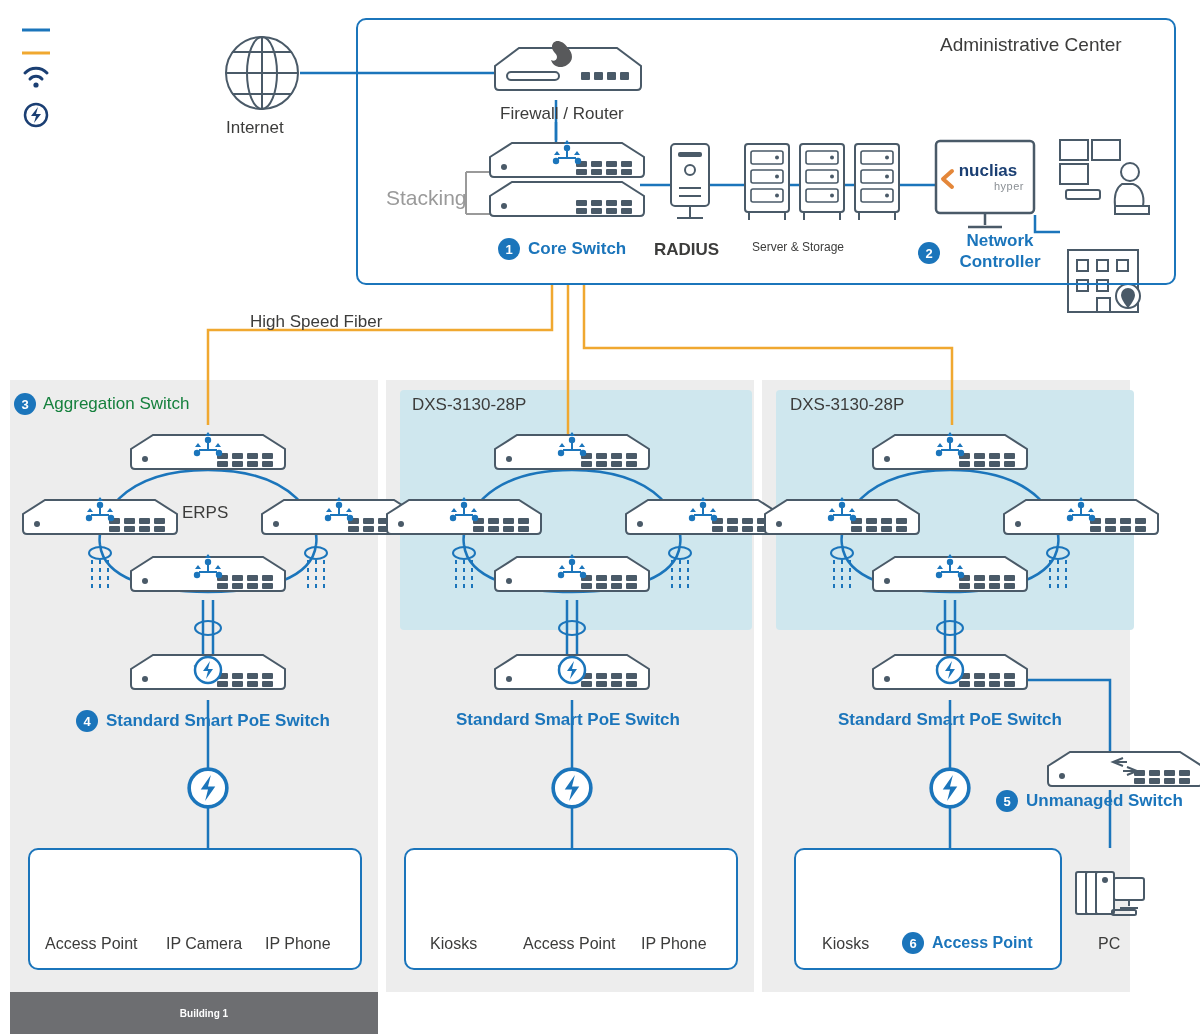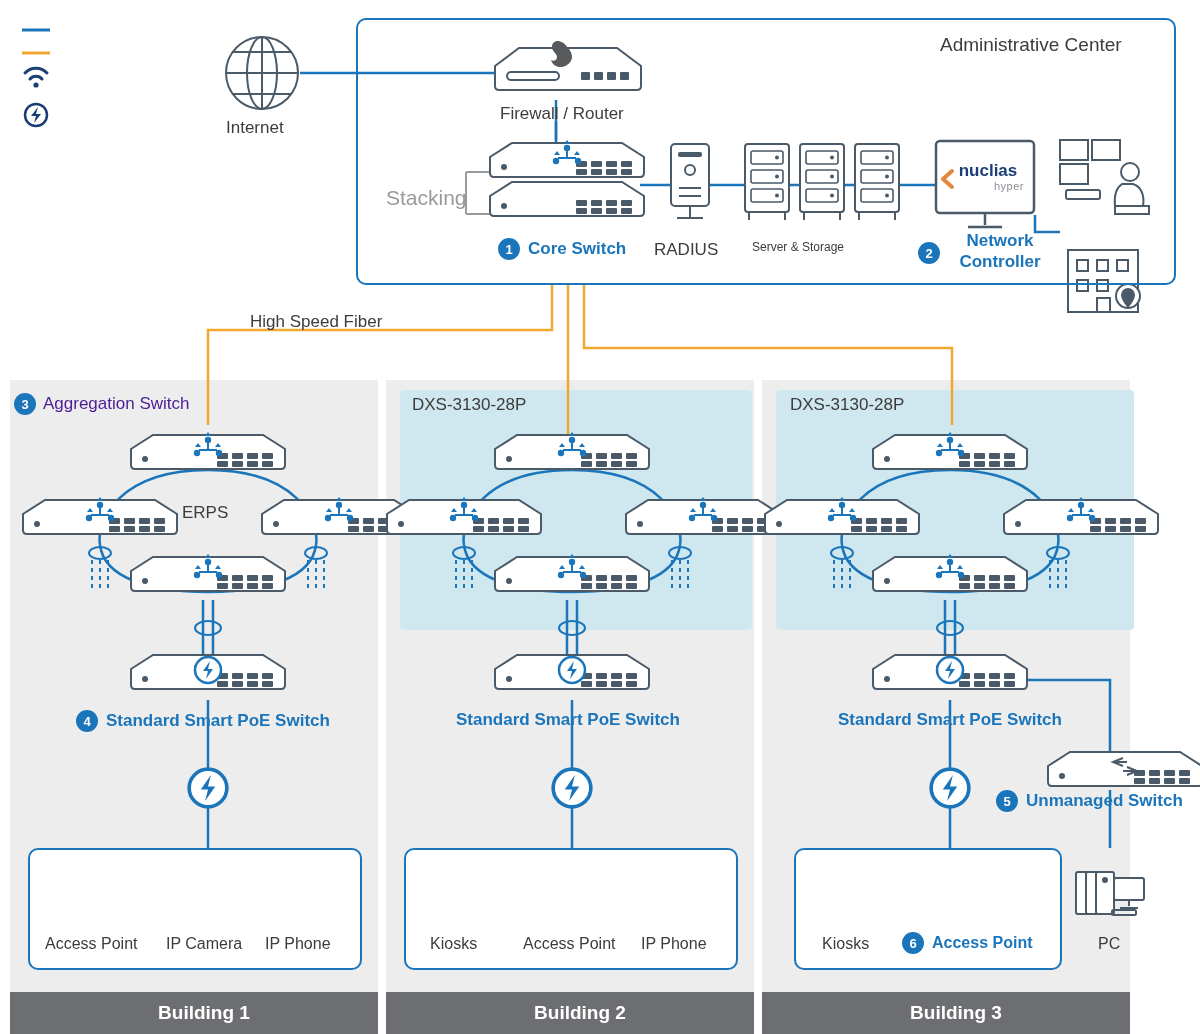--- a/index.html
+++ b/index.html
@@ -6,23 +6,23 @@
   body{
     width:1200px;height:1034px;background:#ffffff;
     font-family:"Liberation Sans", sans-serif;
     color:#3c3c3b;position:relative;overflow:hidden;
   }
   .canvas{position:absolute;left:0;top:0;width:1200px;height:1034px;}
   svg.layer{position:absolute;left:0;top:0;width:1200px;height:1034px;pointer-events:none;}
   .abs{position:absolute;}
   .lbl{font-size:15px;color:#3c3c3b;white-space:nowrap;}
   .lbl-blue{font-size:15px;color:#1b75bb;white-space:nowrap;font-weight:bold;}
-  .lbl-blue-n{font-size:15px;color:#4c1d95;white-space:nowrap;}
+  .lbl-blue-n{font-size:15px;color:#15803d;white-space:nowrap;}
   .lbl-grey{font-size:15px;color:#9a9a9a;white-space:nowrap;}
-  .lbl-bld{font-size:19px;color:#ffffff;white-space:nowrap;font-weight:bold;padding-left:20px;}
+  .lbl-bld{font-size:10px;color:#ffffff;white-space:nowrap;font-weight:bold;padding-left:20px;}
   .legend-item{display:flex;align-items:center;gap:10px;height:24px;}
   .legend-text{font-size:15px;color:#3c3c3b;font-weight:bold;}
   .badge{
     width:22px;height:22px;border-radius:50%;background:#1b75bb;color:#fff;
     font-size:13px;font-weight:bold;display:flex;align-items:center;justify-content:center;
   }
   .panel-admin{
     position:absolute;left:356px;top:18px;width:816px;height:263px;
     border:2px solid #1b75bb;border-radius:10px;background:transparent;
   }
@@ -468,39 +468,33 @@
 
   <div class="panel-admin"></div>
 
   <div class="dev-box" style="left:28px;top:848px;width:330px;height:118px;"></div>
   <div class="dev-box" style="left:404px;top:848px;width:330px;height:118px;"></div>
   <div class="dev-box" style="left:794px;top:848px;width:264px;height:118px;"></div>
 
   <div class="bld-foot" style="left:10px;top:992px;width:368px;height:42px;">
     <span class="lbl-bld">Building 1</span>
   </div>
-  <div class="bld-foot" style="left:386px;top:992px;width:368px;height:42px;">
-    <span class="lbl-bld">Building 2</span>
-  </div>
-  <div class="bld-foot" style="left:762px;top:992px;width:368px;height:42px;">
-    <span class="lbl-bld">Building 3</span>
-  </div>
 
 
   <div class="abs lbl" style="left:940px;top:34px;font-size:19px;">Administrative Center</div>
   <div class="abs lbl" style="left:226px;top:118px;font-size:17px;">Internet</div>
   <div class="abs lbl" style="left:500px;top:104px;font-size:17px;">Firewall / Router</div>
   <div class="abs lbl-grey" style="left:386px;top:186px;font-size:21px;">Stacking</div>
 
   <div class="abs" style="left:498px;top:238px;display:flex;align-items:center;gap:8px;">
     <span class="badge">1</span>
     <span class="lbl-blue" style="font-size:17px;">Core Switch</span>
   </div>
 
-  <div class="abs lbl" style="left:654px;top:240px;font-size:17px;">RADIUS</div>
+  <div class="abs lbl" style="left:654px;top:240px;font-size:17px;font-weight:bold;">RADIUS</div>
   <div class="abs lbl" style="left:752px;top:240px;font-size:12px;">Server &amp; Storage</div>
 
   <div class="abs" style="left:918px;top:230px;display:flex;align-items:flex-start;gap:8px;width:140px;">
     <span class="badge" style="margin-top:12px;">2</span>
     <span class="lbl-blue" style="font-size:17px;white-space:normal;line-height:1.25;text-align:center;width:104px;">Network Controller</span>
   </div>
 
   <div class="nuclias" style="left:952px;top:156px;width:72px;height:42px;">
     <span class="nuc-name">nuclias</span>
     <span class="nuc-sub" style="align-self:flex-end;margin-top:2px;">hyper</span>

